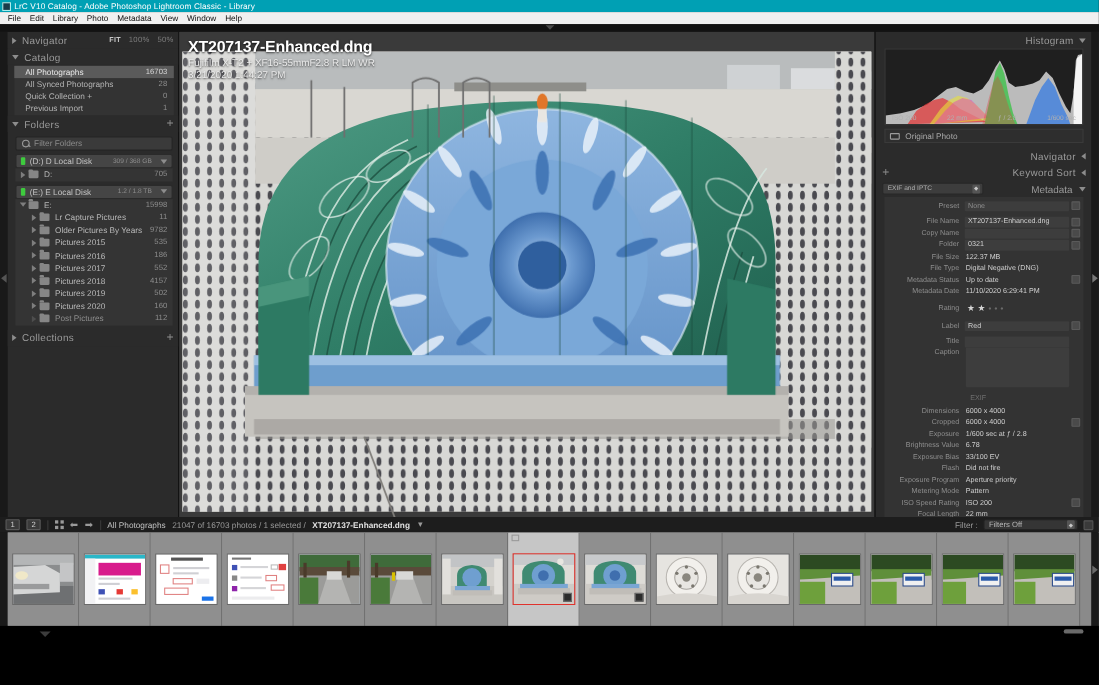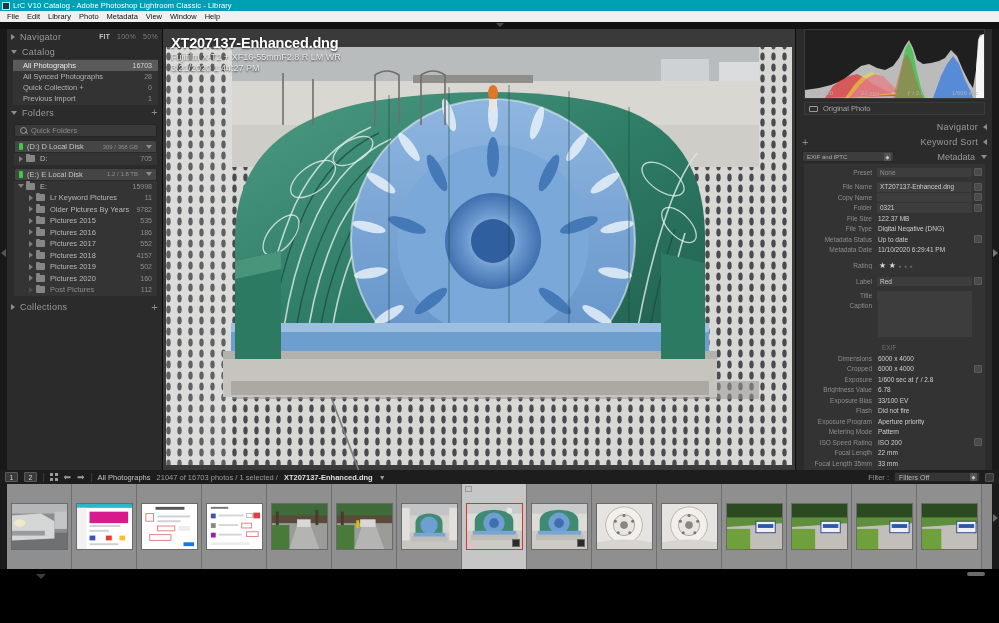--- a/index.html
+++ b/index.html
@@ -473,21 +473,21 @@
         </div>
 
         <div class="panel-hdr">
           <span class="tri down"></span>
           <span class="hdr-label">Folders</span>
           <span class="plus-btn">+</span>
         </div>
 
         <div class="filter-folders">
           <span class="ff-icon"></span>
-          <span>Quick Folders</span>
+          <span>Filter Folders</span>
         </div>
 
         <div class="drive-row">
           <span class="drive-led"></span>
           <span class="drive-name">(D:) D Local Disk</span>
           <span class="drive-space">309 / 368 GB</span>
           <span class="tri down"></span>
         </div>
         <div class="folder-list">
           <div class="folder-row" style="padding-left:2px">
@@ -513,21 +513,21 @@
               </span>
             <span class="f-icon"></span>
             <span class="f-name">E:</span>
             <span class="f-count">15998</span>
           </div>
           <div class="folder-row" style="padding-left:12px">
             <span class="f-tri">
                 <i></i>
               </span>
             <span class="f-icon"></span>
-            <span class="f-name">Lr Keyword Pictures</span>
+            <span class="f-name">Lr Capture Pictures</span>
             <span class="f-count">11</span>
           </div>
           <div class="folder-row" style="padding-left:12px">
             <span class="f-tri">
                 <i></i>
               </span>
             <span class="f-icon"></span>
             <span class="f-name">Older Pictures By Years</span>
             <span class="f-count">9782</span>
           </div>
@@ -856,20 +856,24 @@
       </div>
 
     </div>
 
     <div class="right-panel">
       <div class="right-edge">
         <div class="rp-sidearrow"></div>
       </div>
       <div class="rp-inner">
 
+        <div class="rpanel-hdr">
+          <span class="rh-label">Histogram</span>
+          <span class="tri down"></span>
+        </div>
 
         <div class="histogram">
           <svg width="179" height="68" viewBox="0 0 179 68" preserveAspectRatio="none">
             <path d="M0 68 L0 60 L14 58 L26 55 L38 50 L48 42 L56 36 L64 34 L72 38 L80 40 L88 36 L94 28 L100 16 L104 10 L108 18 L112 30 L118 34 L126 33 L134 31 L140 28 L146 20 L152 26 L158 40 L164 52 L168 58 L171 40 L173 10 L175 5 L179 4 L179 68 Z" fill="#c9c9c9" opacity=".92"></path>
             <path d="M20 68 L28 56 L36 50 L44 46 L52 44 L60 48 L68 54 L76 58 L84 62 L92 66 L20 68 Z" fill="#e03a3a" opacity=".75"></path>
             <path d="M40 68 L50 54 L58 46 L66 42 L74 44 L82 50 L90 58 L96 64 L40 68 Z" fill="#e8e03a" opacity=".6"></path>
             <path d="M44 68 L54 56 L62 48 L70 44 L78 46 L86 54 L94 62 L44 68 Z" fill="#e03ac0" opacity=".45"></path>
             <path d="M90 68 L96 40 L100 20 L104 12 L108 22 L112 42 L116 58 L120 68 Z" fill="#3fc24a" opacity=".8"></path>
             <path d="M128 68 L136 46 L142 34 L148 26 L154 34 L160 50 L166 62 L168 68 Z" fill="#3f7fe0" opacity=".8"></path>
             <path d="M88 68 L94 44 L98 30 L102 24 L106 32 L110 46 L114 58 L118 68 Z" fill="#e03a3a" opacity=".35"></path>

